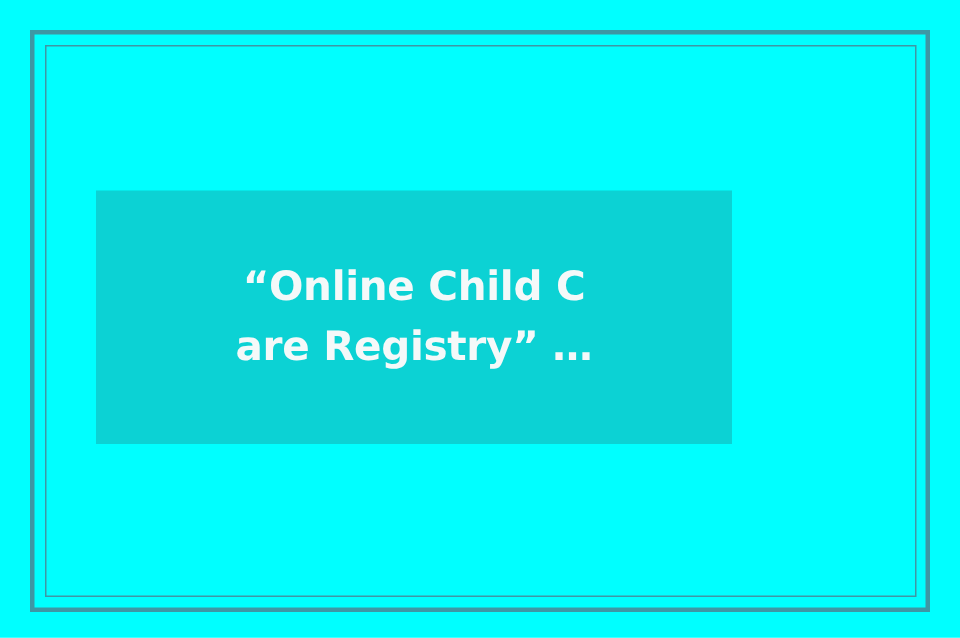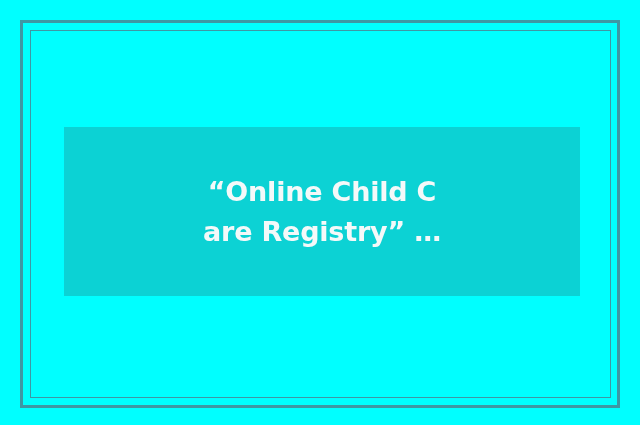--- a/index.html
+++ b/index.html
@@ -45,21 +45,21 @@
     box-sizing: border-box;
     border: 1px solid #3e97a4;
     pointer-events: none;
   }
 
   
   .banner-panel {
     position: absolute;
     left: 64px;
     top: 127px;
-    width: 516px;
+    width: 424px;
     height: 169px;
     background: #0cd2d4;
     display: flex;
     align-items: center;
     justify-content: center;
     box-sizing: border-box;
   }
 
   .banner-text {
     display: block;

